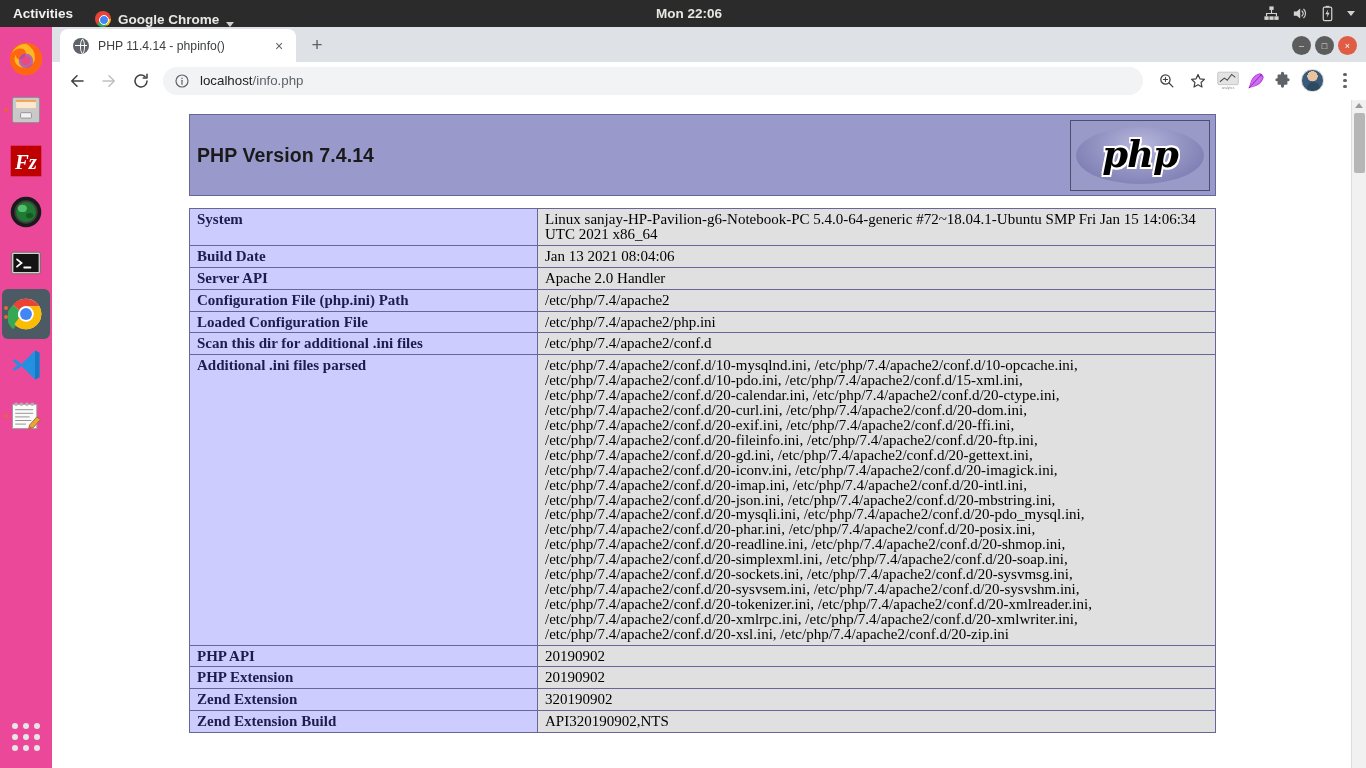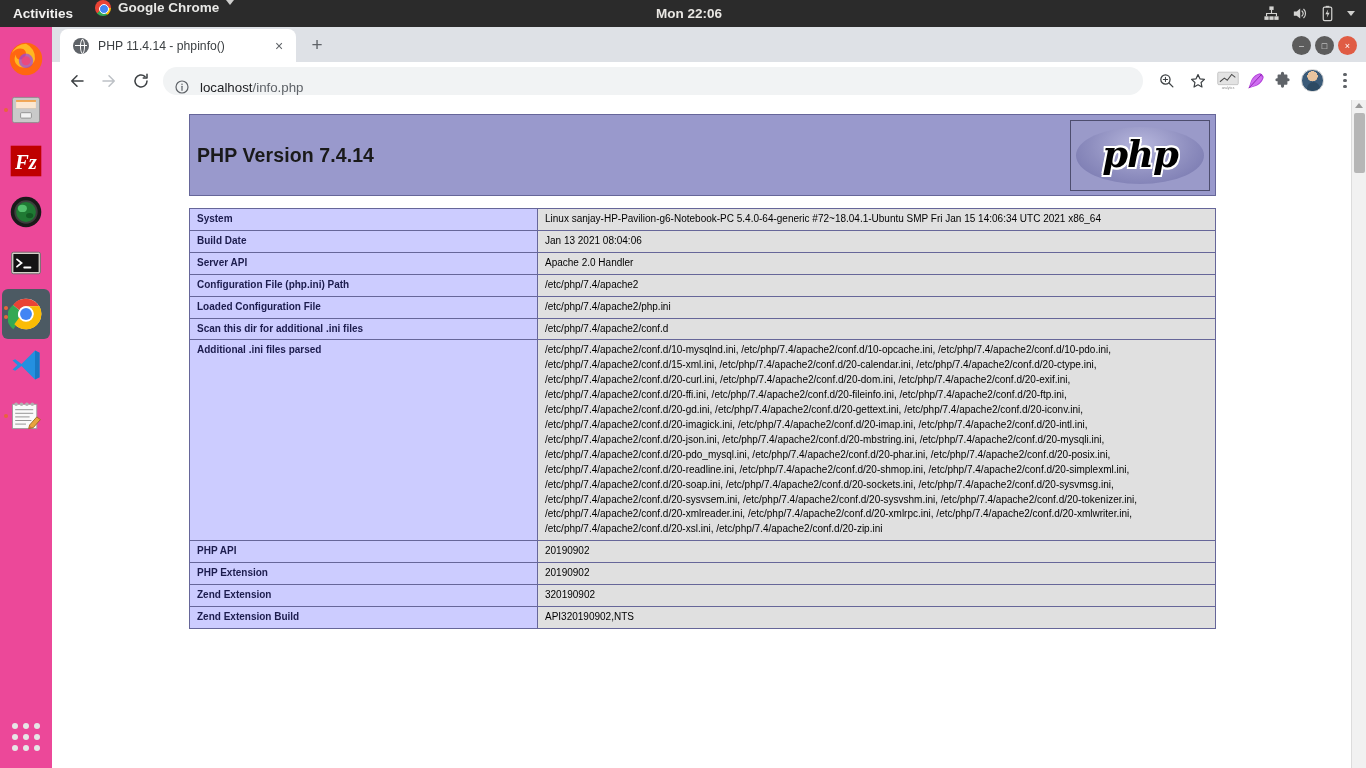--- a/index.html
+++ b/index.html
@@ -19,21 +19,21 @@
     color: #e8e8e6;
     font-size: 13.5px; font-weight: bold;
     z-index: 100;
   }
   #activities-button {
     padding: 0 12px 0 13px; height: 27px;
     display: flex; align-items: center;
     cursor: pointer; color: #f2f1f0;
   }
   #chrome-app-menu {
-    display: flex; align-items: flex-start; gap: 7px;
+    display: flex; align-items: flex-end; gap: 7px;
     padding: 0 10px; height: 27px; cursor: pointer;
   }
   .chrome-mini {
     width: 16px; height: 16px; border-radius: 50%;
     position: relative; overflow: hidden;
     background: conic-gradient(from -30deg, #ea4335 0deg 120deg, #fbbc05 120deg 180deg, #34a853 180deg 260deg, #ea4335 260deg 360deg);
   }
   .chrome-mini::after {
     content: ""; position: absolute; left: 4px; top: 4px;
     width: 8px; height: 8px; border-radius: 50%;
@@ -164,21 +164,21 @@
   }
   .tb-btn {
     width: 30px; height: 30px; border-radius: 50%;
     display: flex; align-items: center; justify-content: center;
     cursor: pointer; color: #5f6368; flex: 0 0 30px;
   }
   .tb-btn.dim { color: #bdc1c6; }
   #omnibox {
     flex: 1; height: 28px; margin: 0 6px 0 5px;
     background: #f1f3f4; border-radius: 14px;
-    display: flex; align-items: flex-end;
+    display: flex; align-items: center;
     padding: 0 6px 0 11px; gap: 10px;
     cursor: text;
   }
   #omnibox-url {
     font-size: 13.3px; color: #202124;
     white-space: nowrap; overflow: hidden;
   }
   #omnibox-url .dim { color: #5f6368; }
   .tb-right { display: flex; align-items: center; gap: 1px; }
   .ext-ico { width: 26px; height: 26px; display: flex; align-items: center; justify-content: center; cursor: pointer; }
@@ -251,25 +251,26 @@
       0 -1.6px 0 #fff, 0 1.6px 0 #fff;
     transform: translateY(-2px);
   }
   table#info-table {
     width: 1027px;
     border-collapse: collapse;
     margin-top: 12px;
   }
   #info-table td {
     border: 1px solid #666699;
-    font-size: 10px;
+    font-size: 15px;
     color: #000000;
     padding: 3px 15px 3px 7px;
     vertical-align: top;
     line-height: 14.9px;
+    font-family: Liberation Serif, serif;
   }
   #info-table td.k {
     width: 348px;
     background: #ccccff;
     font-weight: bold;
     color: #1c1c4d;
     white-space: nowrap;
   }
   #info-table td.v {
     background: #e0e0e0;

